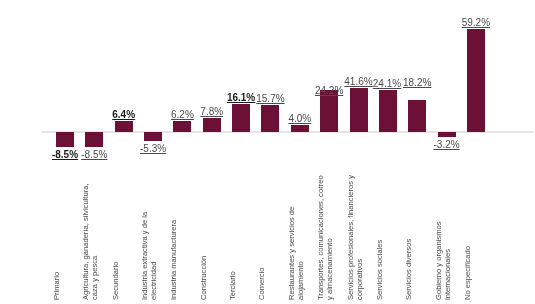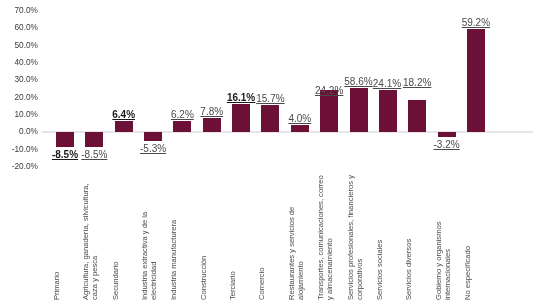--- a/index.html
+++ b/index.html
@@ -79,32 +79,20 @@
     transform: rotate(180deg);
     text-align: left;
     white-space: normal;
   }
 </style>
 </head>
 <body>
 
 <div id="chart-root">
 
-  <div class="y-axis">
-      <div class="y-tick" style="top: 6px;">70.0%</div>
-      <div class="y-tick" style="top: 23.3333px;">60.0%</div>
-      <div class="y-tick" style="top: 40.6667px;">50.0%</div>
-      <div class="y-tick" style="top: 58px;">40.0%</div>
-      <div class="y-tick" style="top: 75.3333px;">30.0%</div>
-      <div class="y-tick" style="top: 92.6667px;">20.0%</div>
-      <div class="y-tick" style="top: 110px;">10.0%</div>
-      <div class="y-tick" style="top: 127.333px;">0.0%</div>
-      <div class="y-tick" style="top: 144.667px;">-10.0%</div>
-      <div class="y-tick" style="top: 162px;">-20.0%</div>
-    </div>
 
   <div class="plot">
     <div class="zero-line" style="top: 130.833px;"></div>
   <div class="bar" title="Primario -8.5%" style="left: 14px; top: 131.833px; height: 14.7333px; background: rgb(109, 16, 56);"></div>
       <div class="bar-label bold" style="left: -7px; top: 149.567px;">-8.5%</div>
       <div class="cat-label" style="left: 10px; top: 174px; height: 126px; width: 26px;">Primario</div>
       <div class="bar" title="Agricultura, ganadería, silvicultura, caza y pesca -8.5%" style="left: 43.35px; top: 131.833px; height: 14.7333px; background: rgb(109, 16, 56);"></div>
       <div class="bar-label" style="left: 22.35px; top: 149.567px;">-8.5%</div>
       <div class="cat-label" style="left: 39.35px; top: 174px; height: 126px; width: 26px;">Agricultura, ganadería, silvicultura, caza y pesca</div>
       <div class="bar" title="Secundario 6.4%" style="left: 72.7px; top: 120.74px; height: 11.0933px; background: rgb(109, 16, 56);"></div>
@@ -125,21 +113,21 @@
       <div class="bar" title="Comercio 15.7%" style="left: 219.45px; top: 104.62px; height: 27.2133px; background: rgb(109, 16, 56);"></div>
       <div class="bar-label" style="left: 198.45px; top: 93.62px;">15.7%</div>
       <div class="cat-label" style="left: 215.45px; top: 174px; height: 126px; width: 26px;">Comercio</div>
       <div class="bar" title="Restaurantes y servicios de alojamiento 4.0%" style="left: 248.8px; top: 124.9px; height: 6.93333px; background: rgb(109, 16, 56);"></div>
       <div class="bar-label" style="left: 227.8px; top: 113.9px;">4.0%</div>
       <div class="cat-label" style="left: 244.8px; top: 174px; height: 126px; width: 26px;">Restaurantes y servicios de alojamiento</div>
       <div class="bar" title="Transportes, comunicaciones, correo y almacenamiento 24.2%" style="left: 278.15px; top: 89.8867px; height: 41.9467px; background: rgb(109, 16, 56);"></div>
       <div class="bar-label" style="left: 257.15px; top: 86px;">24.2%</div>
       <div class="cat-label" style="left: 274.15px; top: 174px; height: 126px; width: 26px;">Transportes, comunicaciones, correo y almacenamiento</div>
       <div class="bar" title="Servicios profesionales, financieros y corporativos 25.3%" style="left: 307.5px; top: 87.98px; height: 43.8533px; background: rgb(109, 16, 56);"></div>
-      <div class="bar-label" style="left: 286.5px; top: 76.98px;">58.6%</div>
+      <div class="bar-label" style="left: 286.5px; top: 76.98px;">41.6%</div>
       <div class="cat-label" style="left: 303.5px; top: 174px; height: 126px; width: 26px;">Servicios profesionales, financieros y corporativos</div>
       <div class="bar" title="Servicios sociales 24.1%" style="left: 336.85px; top: 90.06px; height: 41.7733px; background: rgb(109, 16, 56);"></div>
       <div class="bar-label" style="left: 315px; top: 79.06px;">24.1%</div>
       <div class="cat-label" style="left: 332.85px; top: 174px; height: 126px; width: 26px;">Servicios sociales</div>
       <div class="bar" title="Servicios diversos 18.2%" style="left: 366.2px; top: 100.287px; height: 31.5467px; background: rgb(109, 16, 56);"></div>
       <div class="bar-label" style="left: 345.2px; top: 78px; text-align: center;">18.2%</div>
       <div class="cat-label" style="left: 362.2px; top: 174px; height: 126px; width: 26px;">Servicios diversos</div>
       <div class="bar" title="Gobierno y organismos internacionales -3.2%" style="left: 395.55px; top: 131.833px; height: 5.54667px; background: rgb(109, 16, 56);"></div>
       <div class="bar-label" style="left: 374.55px; top: 140.38px;">-3.2%</div>
       <div class="cat-label" style="left: 391.55px; top: 174px; height: 126px; width: 26px;">Gobierno y organismos internacionales</div>

